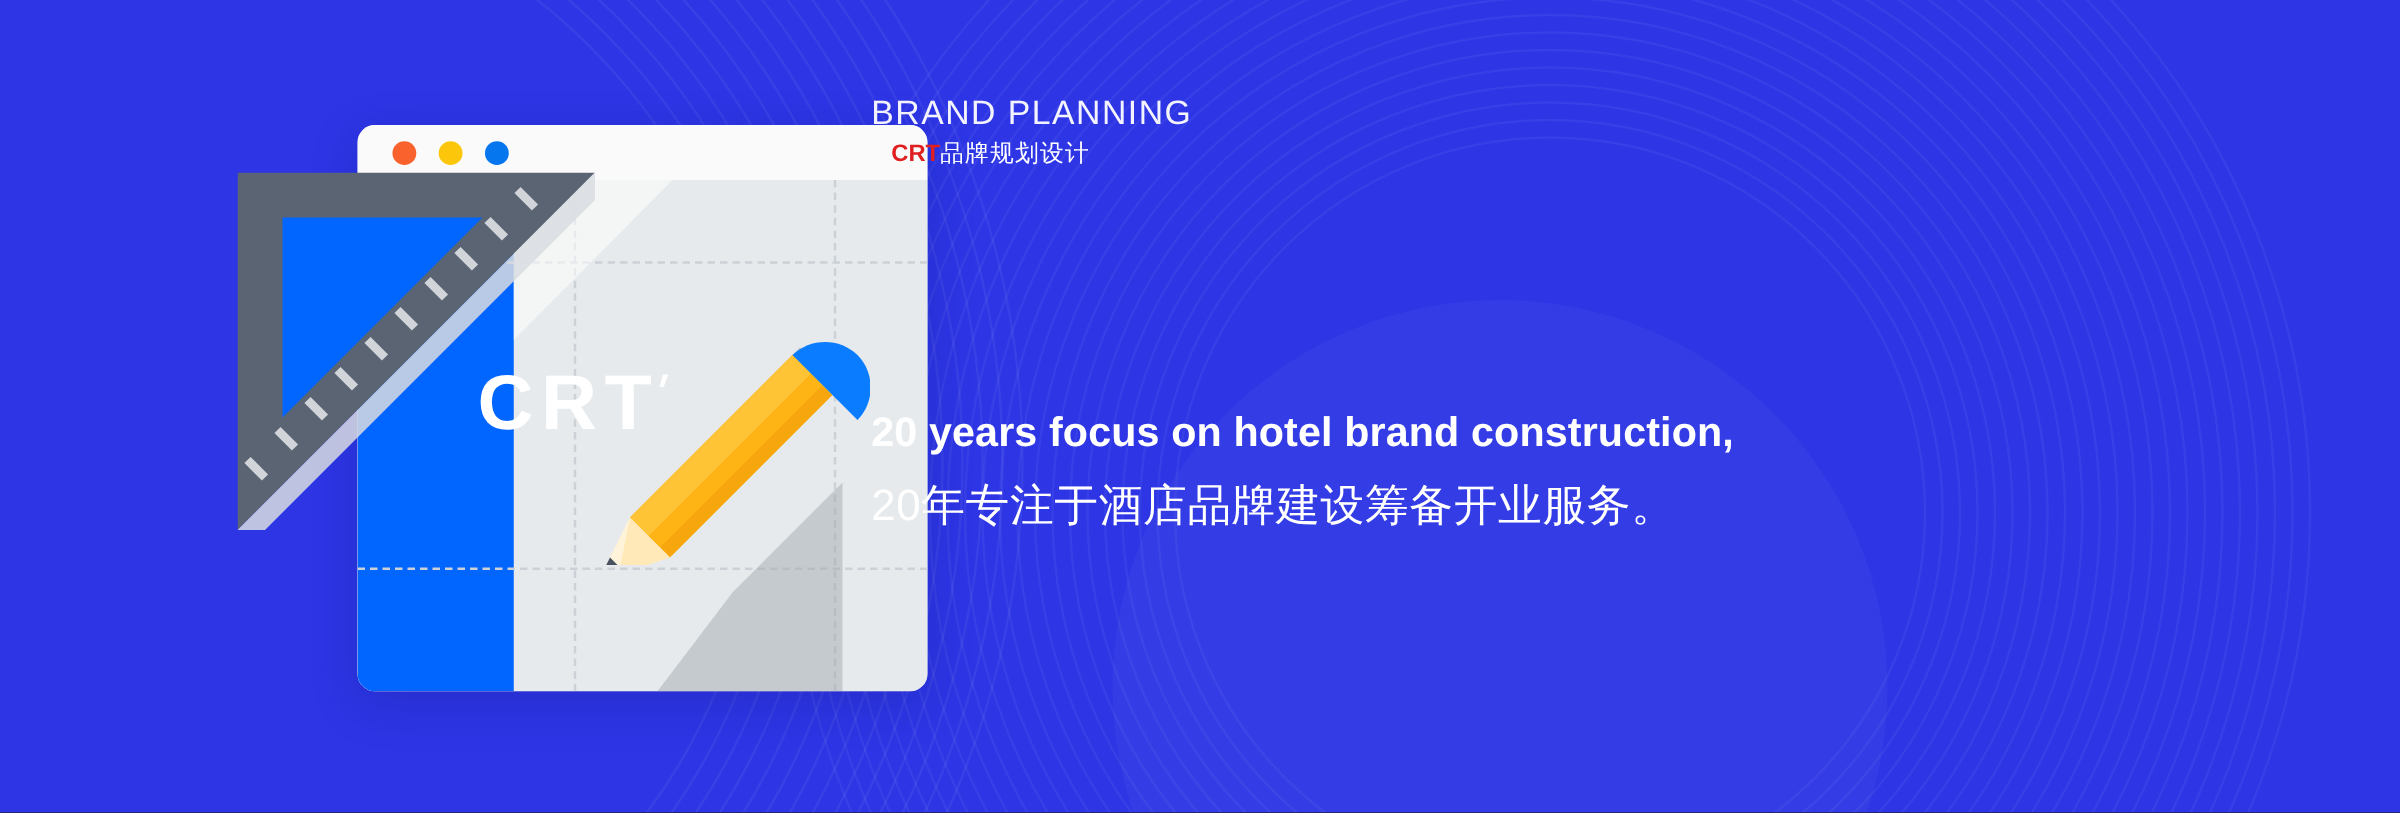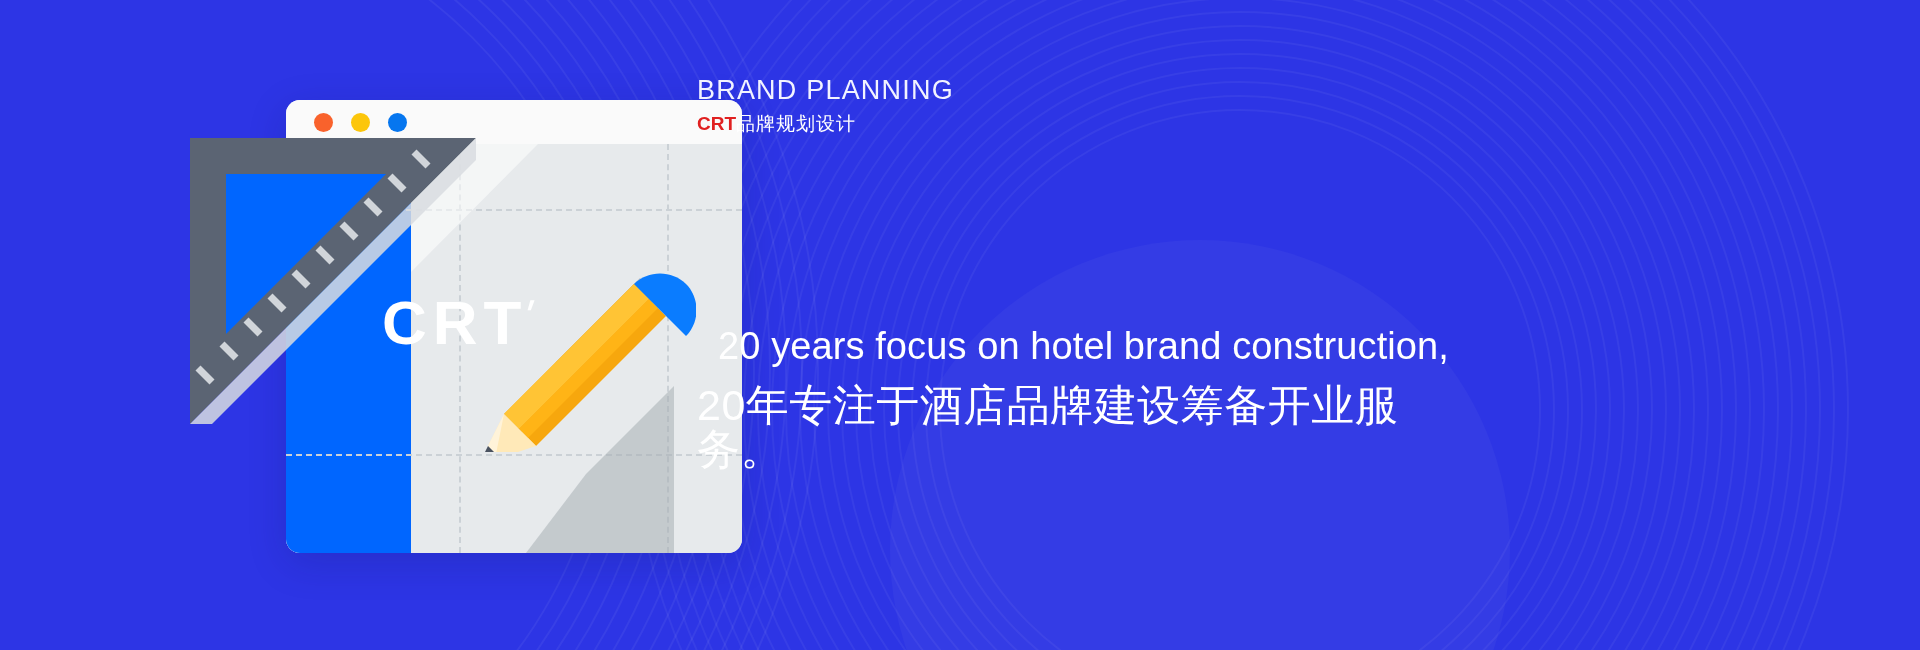--- a/index.html
+++ b/index.html
@@ -167,43 +167,43 @@
     color:#F2F3FF;
     white-space:nowrap;
   }
   .eyebrow-cn{
     margin-top:9px;
     font-size:19px;
     line-height:22px;
     letter-spacing:1px;
     color:#FFFFFF;
     white-space:nowrap;
+    margin-left:16px;
   }
   .eyebrow-cn .brand{
     color:#E02020;
     font-weight:700;
     letter-spacing:0px;
   }
 
   .headline{
     position:absolute;
     left:0; top:325px;
     width:760px;
   }
   .headline-en{
-    font-size:38px;
+    font-size:33px;
     line-height:42px;
-    font-weight:400;
+    font-weight:700;
     color:#FFFFFF;
     letter-spacing:.1px;
-    margin-left:21px;
   }
   .headline-cn{
     margin-top:16px;
-    font-size:43px;
+    font-size:35px;
     line-height:44px;
     letter-spacing:.5px;
     color:#FFFFFF;
   }
 </style>
 </head>
 <body>
 
 <div id="banner">
 

